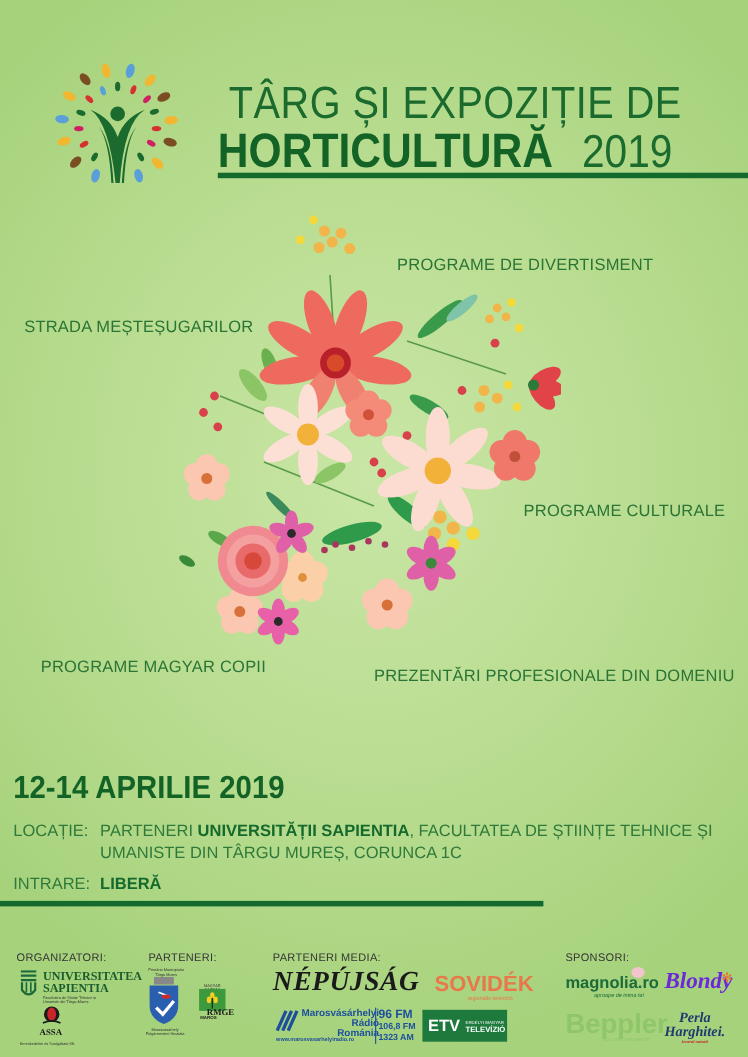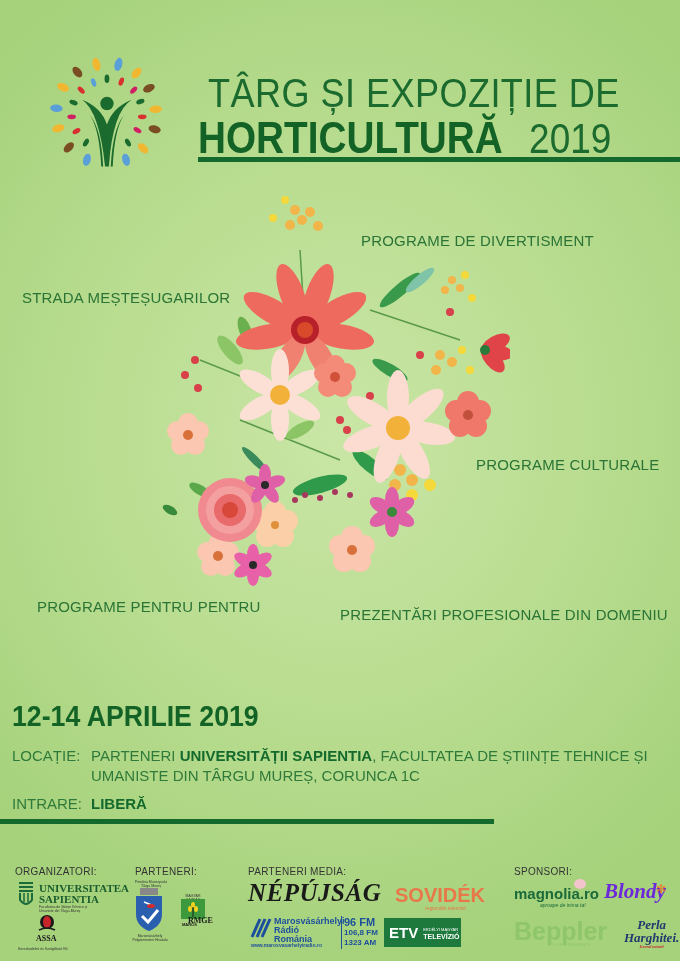--- a/index.html
+++ b/index.html
@@ -39,21 +39,21 @@
   .info-value { font-size: 15px; color: #2f7a3a; white-space: nowrap; }
   .info-value b { color: #146a2d; }
   .bottom-rule { left: 0; top: 819px; width: 494px; height: 5px; background: #146a2d; }
 
   
   .footer-label { font-size: 10px; color: #333; letter-spacing: 0.3px; white-space: nowrap; text-align: right; }
   .nepujsag { font-family: "Liberation Serif", serif; font-style: italic; font-weight: bold; font-size: 25px; color: #1a1a1a; letter-spacing: 0.5px; white-space: nowrap; }
   .sovidek { font-weight: bold; font-size: 20px; color: #e8784a; white-space: nowrap; }
   .sovidek-sub { font-size: 5px; color: #e8784a; }
   .etv { background: #1e7a3c; color: #fff; }
-  .radio-text { font-size: 9px; font-weight: bold; color: #1c4f9c; line-height: 9px; }
+  .radio-text { font-size: 9px; font-weight: bold; color: #1c4f9c; line-height: 9px; text-align: right; }
   .radio-freq { font-weight: bold; color: #1c4f9c; line-height: 10px; }
   .magnolia { font-weight: bold; font-size: 15px; color: #1b6a3a; white-space: nowrap; }
   .blondy { font-family: "Liberation Serif", serif; font-style: italic; font-size: 21px; color: #6d28d9; font-weight: bold; white-space: nowrap; }
   .beppler { font-weight: bold; font-size: 25px; color: #8fc66a; white-space: nowrap; }
   .perla { font-family: "Liberation Serif", serif; font-style: italic; font-size: 13px; color: #1f3a6e; font-weight: bold; line-height: 13px; text-align: center; }
   .sap-name { font-family: "Liberation Serif", serif; font-weight: bold; font-size: 11px; color: #1b5e2e; line-height: 11px; }
   .tiny { font-size: 3.5px; color: #333; line-height: 4px; }
 </style>
 </head>
 <body>
@@ -100,21 +100,21 @@
 
 <div class="abs title-line1">TÂRG ȘI EXPOZIȚIE DE</div>
 <div class="abs title-line2">
   <span class="bold">HORTICULTURĂ</span><span class="year">2019</span>
 </div>
 <div class="abs title-rule"></div>
 
 <div class="abs activity" style="left:361px; top:232px;">PROGRAME DE DIVERTISMENT</div>
 <div class="abs activity" style="left:22px; top:289px;">STRADA MEȘTEȘUGARILOR</div>
 <div class="abs activity" style="left:476px; top:456px;">PROGRAME CULTURALE</div>
-<div class="abs activity" style="left:37px; top:598px;">PROGRAME PENTRU PENTRU</div>
+<div class="abs activity" style="left:37px; top:598px;">PROGRAME MAGYAR COPII</div>
 <div class="abs activity" style="left:340px; top:606px;">PREZENTĂRI PROFESIONALE DIN DOMENIU</div>
 
 <div class="abs bouquet">
   <svg width="370" height="410" viewBox="0 0 370 410">
 
     <g stroke="#5a9a4a" stroke-width="1.5" fill="none">
       <path d="M160 60 L165 140"></path>
       <path d="M60 170 L110 190"></path>
       <path d="M230 120 L320 150"></path>
       <path d="M100 230 L200 270"></path>
@@ -424,17 +424,17 @@
 <div class="abs" style="left:574px; top:879px; width:12px; height:10px; background:#f4c4cc; border-radius:50%;"></div>
 <div class="abs magnolia" style="left:514px; top:885px;">magnolia.ro</div>
 <div class="abs" style="left:540px; top:902px; font-size:5px; font-style:italic; color:#1b6a3a;">aproape de inima ta!</div>
 
 <div class="abs blondy" style="left:604px; top:879px;">Blondy</div>
 <div class="abs" style="left:656px; top:882px; color:#e8782a; font-size:12px;">✻</div>
 
 <div class="abs beppler" style="left:514px; top:917px;">Beppler</div>
 <div class="abs" style="left:548px; top:943px; font-size:3.5px; color:#8fc66a; white-space:nowrap;">DOS CARO BINEAMENTE</div>
 
-<div class="abs perla" style="left:624px; top:918px;">
+<div class="abs perla" style="left:604px; top:918px;">
   <div>Perla</div>
   <div>Harghitei.</div>
   <div style="font-size:4px; color:#c8242a; line-height:5px;">Izvorul naturii</div>
 </div>
 
 </body></html>

